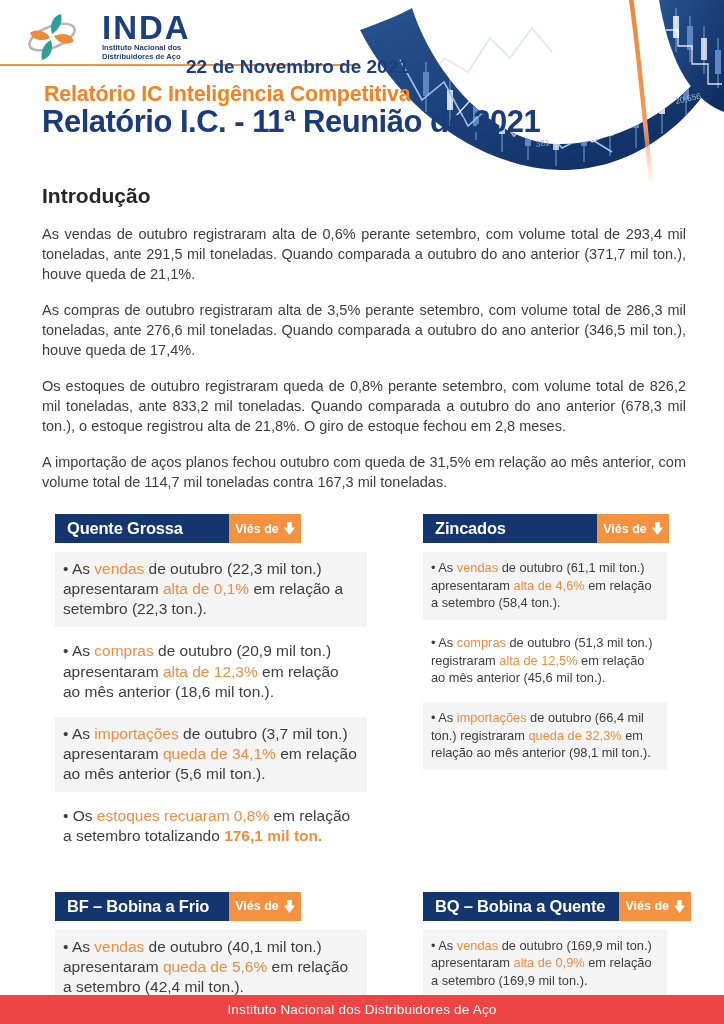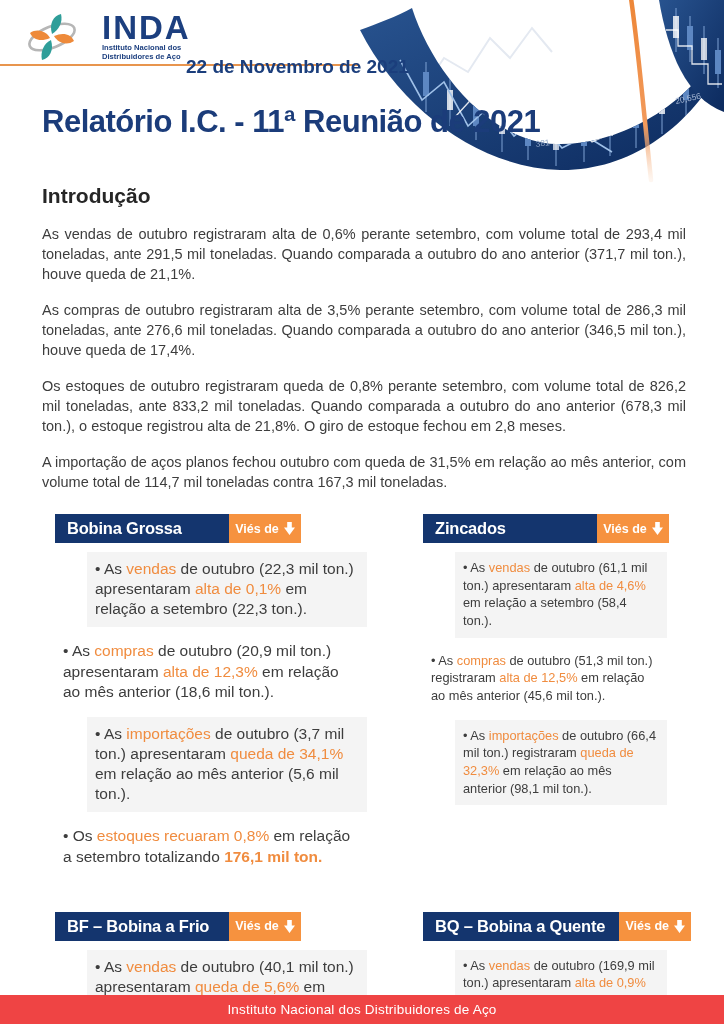--- a/index.html
+++ b/index.html
@@ -28,21 +28,21 @@
               margin:22px 0 0 13px;}
   .card{display:block;}
   .card-header{display:flex;height:29px;min-width:235px;width:max-content;margin-bottom:9px;}
   .card-title{background:#14356e;color:#ffffff;font-size:16.5px;font-weight:bold;
               display:flex;align-items:center;padding:0 14px 0 12px;min-width:148px;white-space:nowrap;letter-spacing:-0.2px;}
   .badge{background:#f6923f;width:72px;display:flex;align-items:center;justify-content:center;gap:5px;
          color:#ffffff;font-size:12.5px;font-weight:bold;}
   .card-body .bullet{padding:7px 10px 8px 8px;margin-bottom:7px;line-height:1.3;}
   .col-left .bullet{font-size:15.5px;}
   .col-right .bullet{font-size:12.8px;line-height:1.38;}
-  .bullet.shaded{background:#f4f4f4;margin-left:32px;}
+  .bullet.shaded{background:#f4f4f4;}
   .seg0{color:#3d3d3d;}
   .seg1{color:#f08c3f;}
   .seg2{color:#f08c3f;font-weight:bold;}
 
   
   .footer{position:absolute;left:0;bottom:0;width:100%;height:29px;background:#ef4444;z-index:3;
           display:flex;align-items:center;justify-content:center;}
   .footer span{color:#ffffff;font-size:13.5px;letter-spacing:0.2px;}
 </style>
 </head>
@@ -137,35 +137,36 @@
     </svg>
     <div class="logo-text">
       <div class="acronym">INDA</div>
       <div class="sub">Instituto Nacional dos</div>
       <div class="sub">Distribuidores de Aço</div>
     </div>
   </div>
 
   <div class="header-date">22 de Novembro de 2021</div>
   <div class="orange-rule"></div>
+  <div class="kicker">Relatório IC Inteligência Competitiva</div>
   <div class="report-title">Relatório I.C. - 11ª Reunião de 2021</div>
 
   <div class="main">
     <h2 class="intro-heading">Introdução</h2>
     <div id="intro-paragraphs">
         <p class="para">As vendas de outubro registraram alta de 0,6% perante setembro, com volume total de 293,4 mil toneladas, ante 291,5 mil toneladas. Quando comparada a outubro do ano anterior (371,7 mil ton.), houve queda de 21,1%.</p>
         <p class="para">As compras de outubro registraram alta de 3,5% perante setembro, com volume total de 286,3 mil toneladas, ante 276,6 mil toneladas. Quando comparada a outubro do ano anterior (346,5 mil ton.), houve queda de 17,4%.</p>
         <p class="para">Os estoques de outubro registraram queda de 0,8% perante setembro, com volume total de 826,2 mil toneladas, ante 833,2 mil toneladas. Quando comparada a outubro do ano anterior (678,3 mil ton.), o estoque registrou alta de 21,8%. O giro de estoque fechou em 2,8 meses.</p>
         <p class="para">A importação de aços planos fechou outubro com queda de 31,5% em relação ao mês anterior, com volume total de 114,7 mil toneladas contra 167,3 mil toneladas.</p>
       </div>
 
     <div class="cards-grid" id="cards-grid">
         <div class="card col-left">
     <div class="card-header">
-      <div class="card-title">Bobina Grossa</div>
+      <div class="card-title">Quente Grossa</div>
       <div class="badge">
         <span>Viés de</span>
         <svg width="11" height="13" viewBox="0 0 11 13">
           <path d="M3.2,0 h4.6 v5.5 h3.2 L5.5,13 L0,5.5 h3.2 Z" fill="#ffffff"></path>
         </svg>
       </div>
     </div>
     <div class="card-body">
             <div class="bullet shaded"><span class="seg0">• As </span><span class="seg1">vendas</span><span class="seg0"> de outubro (22,3 mil ton.) apresentaram </span><span class="seg1">alta de 0,1%</span><span class="seg0"> em relação a setembro (22,3 ton.).</span></div>
             <div class="bullet"><span class="seg0">• As </span><span class="seg1">compras</span><span class="seg0"> de outubro (20,9 mil ton.) apresentaram </span><span class="seg1">alta de 12,3%</span><span class="seg0"> em relação ao mês anterior (18,6 mil ton.).</span></div>

